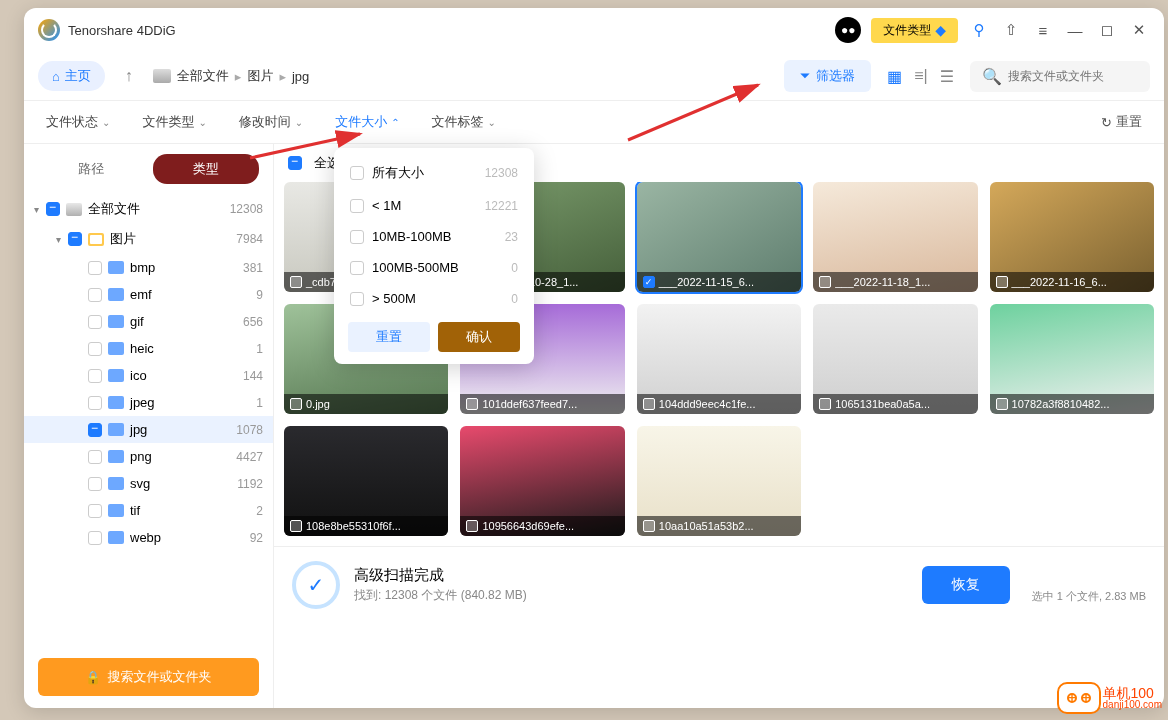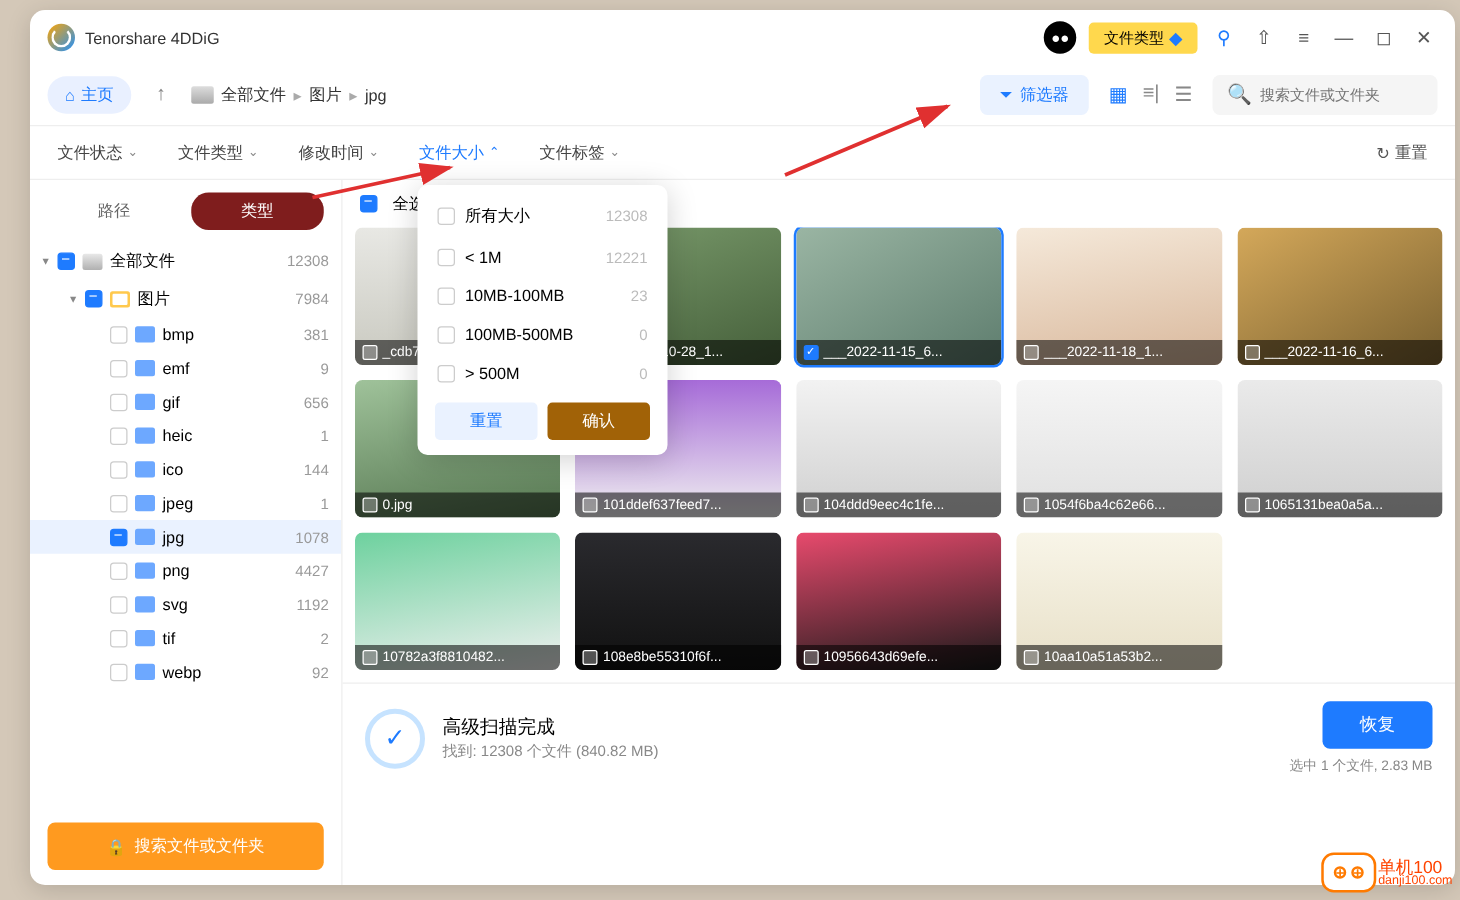--- a/index.html
+++ b/index.html
@@ -67,21 +67,21 @@
 .thumb-bg { width: 100%; height: 100%; }
 .thumb-caption { position: absolute; bottom: 0; left: 0; right: 0; background: rgba(0,0,0,0.55); color: #fff; font-size: 11px; padding: 4px 6px; display: flex; align-items: center; gap: 4px; white-space: nowrap; overflow: hidden; text-overflow: ellipsis; }
 .thumb-check { width: 12px; height: 12px; border: 1px solid #fff; border-radius: 2px; flex-shrink: 0; background: rgba(255,255,255,0.3); }
 .thumb-check.on { background: #1e7bff; border-color: #1e7bff; }
 .thumb-check.on::after { content: "✓"; color: #fff; font-size: 9px; position: relative; top: -2px; left: 1px; }
 
 .footer { border-top: 1px solid #eee; padding: 14px 18px; display: flex; align-items: center; gap: 14px; }
 .done-icon { width: 48px; height: 48px; border: 4px solid #c6e3ff; border-radius: 50%; display: flex; align-items: center; justify-content: center; color: #1e7bff; font-size: 20px; }
 .done-text .t1 { font-size: 15px; font-weight: 500; }
 .done-text .t2 { font-size: 12px; color: #888; margin-top: 2px; }
-.footer-right { margin-left: auto; display: flex; flex-direction: column; align-items: flex-end; gap: 6px; }
+.footer-right { margin-left: auto; display: flex; align-items: flex-end; gap: 22px; }
 .recover-btn { background: #1e7bff; color: #fff; padding: 10px 30px; border-radius: 6px; font-size: 14px; cursor: pointer; }
 .sel-info { font-size: 11px; color: #888; }
 
 .dropdown { position: absolute; top: 148px; left: 334px; width: 200px; background: #fff; border-radius: 8px; box-shadow: 0 4px 24px rgba(0,0,0,0.18); padding: 8px 0; z-index: 100; }
 .dd-item { display: flex; align-items: center; padding: 8px 16px; font-size: 13px; gap: 8px; cursor: pointer; }
 .dd-check { width: 14px; height: 14px; border: 1px solid #ccc; border-radius: 3px; }
 .dd-label { flex: 1; }
 .dd-count { color: #bbb; font-size: 12px; }
 .dd-btns { display: flex; gap: 8px; padding: 8px 14px 4px; }
 .dd-btn { flex: 1; padding: 6px 0; text-align: center; border-radius: 4px; font-size: 13px; cursor: pointer; }
@@ -340,27 +340,20 @@
     </div>
           </div>
           <div class="thumb">
             <div class="thumb-bg" style="background:linear-gradient(180deg,#f2f2f2,#d0d0d0)"></div>
     <div class="thumb-caption">
       <span class="thumb-check"></span>
       <span>104ddd9eec4c1fe...</span>
     </div>
           </div>
           <div class="thumb">
-            <div class="thumb-bg" style="background:linear-gradient(180deg,#f5f5f5,#e0e0e0)"></div>
-    <div class="thumb-caption">
-      <span class="thumb-check"></span>
-      <span>1054f6ba4c62e66...</span>
-    </div>
-          </div>
-          <div class="thumb">
             <div class="thumb-bg" style="background:linear-gradient(180deg,#eaeaea,#cfcfcf)"></div>
     <div class="thumb-caption">
       <span class="thumb-check"></span>
       <span>1065131bea0a5a...</span>
     </div>
           </div>
           <div class="thumb">
             <div class="thumb-bg" style="background:linear-gradient(170deg,#6dd19e,#f0f0f0)"></div>
     <div class="thumb-caption">
       <span class="thumb-check"></span>

